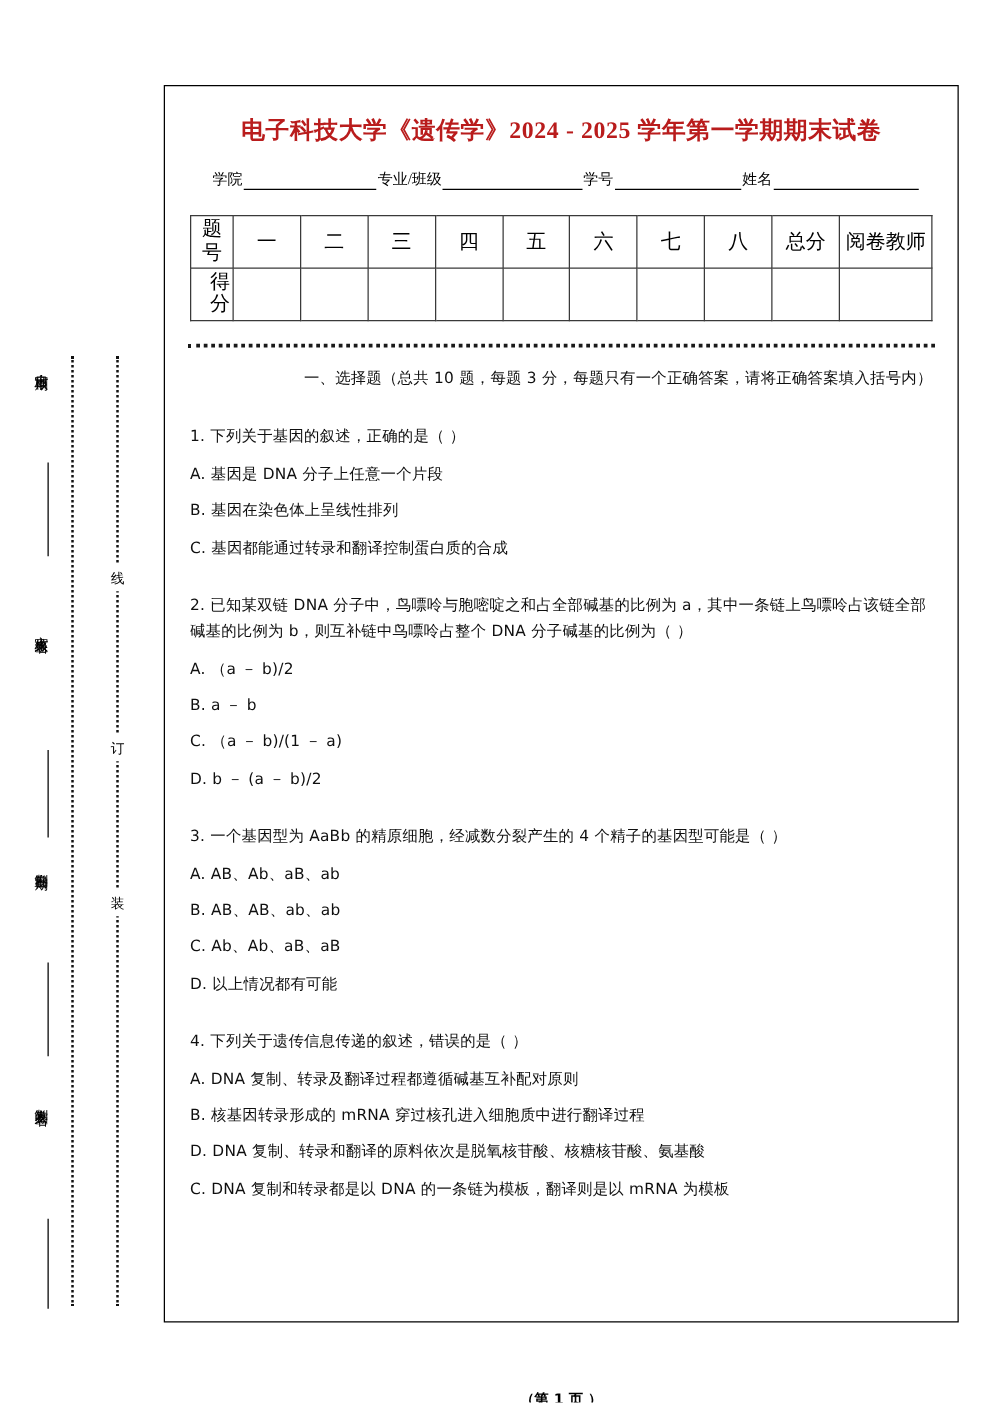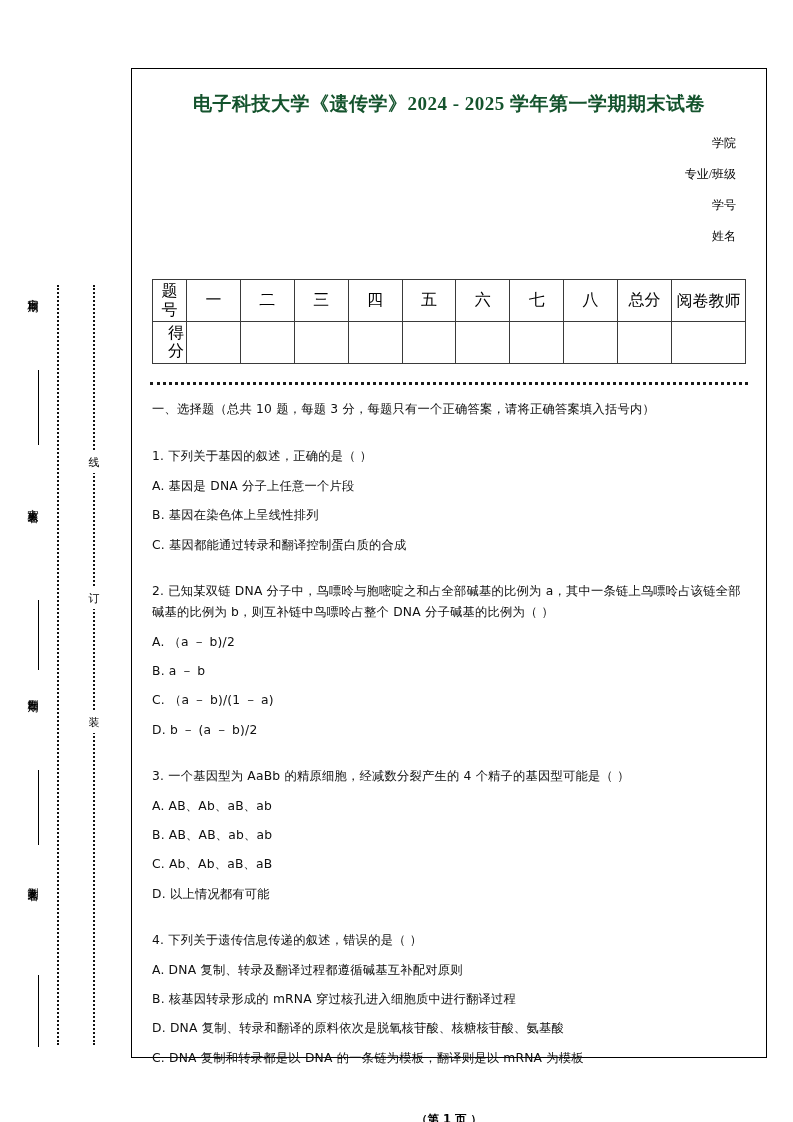--- a/index.html
+++ b/index.html
@@ -94,34 +94,33 @@
     background: #fff;
     padding: 18px 16px 10px 16px;
   }
 
   .exam-title {
     text-align: center;
     font-family: "Liberation Serif", "DejaVu Serif", serif;
     font-size: 19px;
     font-weight: bold;
     letter-spacing: 0.5px;
-    color: #14532d;
+    color: #b91c1c;
     margin-top: 4px;
     margin-bottom: 18px;
   }
 
   
   .id-row {
     display: flex;
     align-items: flex-end;
     font-size: 12px;
     padding: 0 14px 0 22px;
     margin-bottom: 20px;
     color: #000;
-    flex-direction: column;
   }
   .id-label { white-space: nowrap; font-size: 12px; }
   .id-blank {
     flex: 1 1 auto;
     border-bottom: 1px solid #000;
     height: 14px;
     margin: 0 1px;
   }
   .id-blank.w1 { flex-grow: 1.05; }
   .id-blank.w2 { flex-grow: 1.1; }
@@ -164,20 +163,21 @@
     padding: 0 4px;
     font-family: "DejaVu Sans", "Liberation Sans", sans-serif;
     font-size: 12.3px;
     color: #0f0f0f;
     line-height: 1.55;
   }
   .section-head {
     margin-bottom: 17px;
     line-height: 1.75;
     letter-spacing: 0.2px;
+    text-align: right;
   }
   .q-stem {
     margin-top: 26px;
     margin-bottom: 9px;
     line-height: 1.7;
     letter-spacing: 0.2px;
   }
   .q-opt {
     margin: 0 0 9px 0;
     line-height: 1.65;

